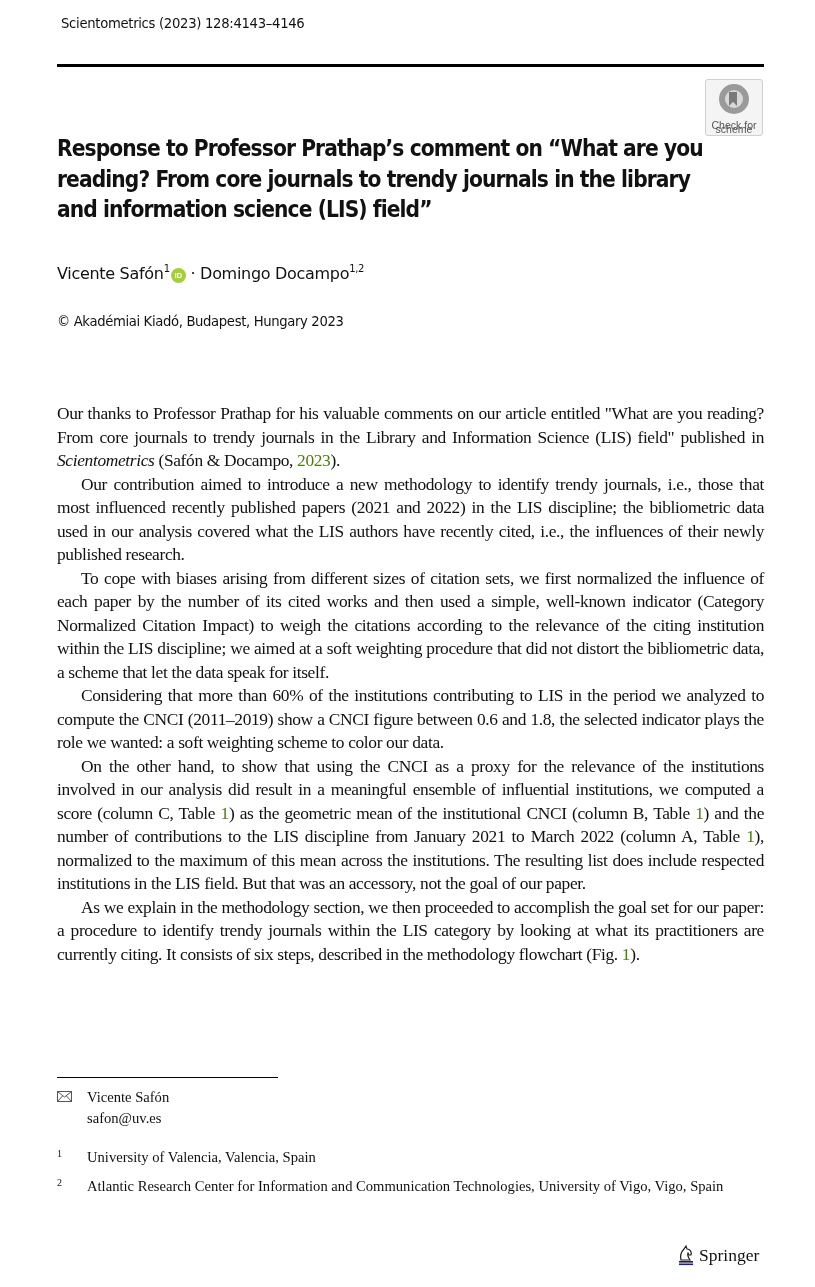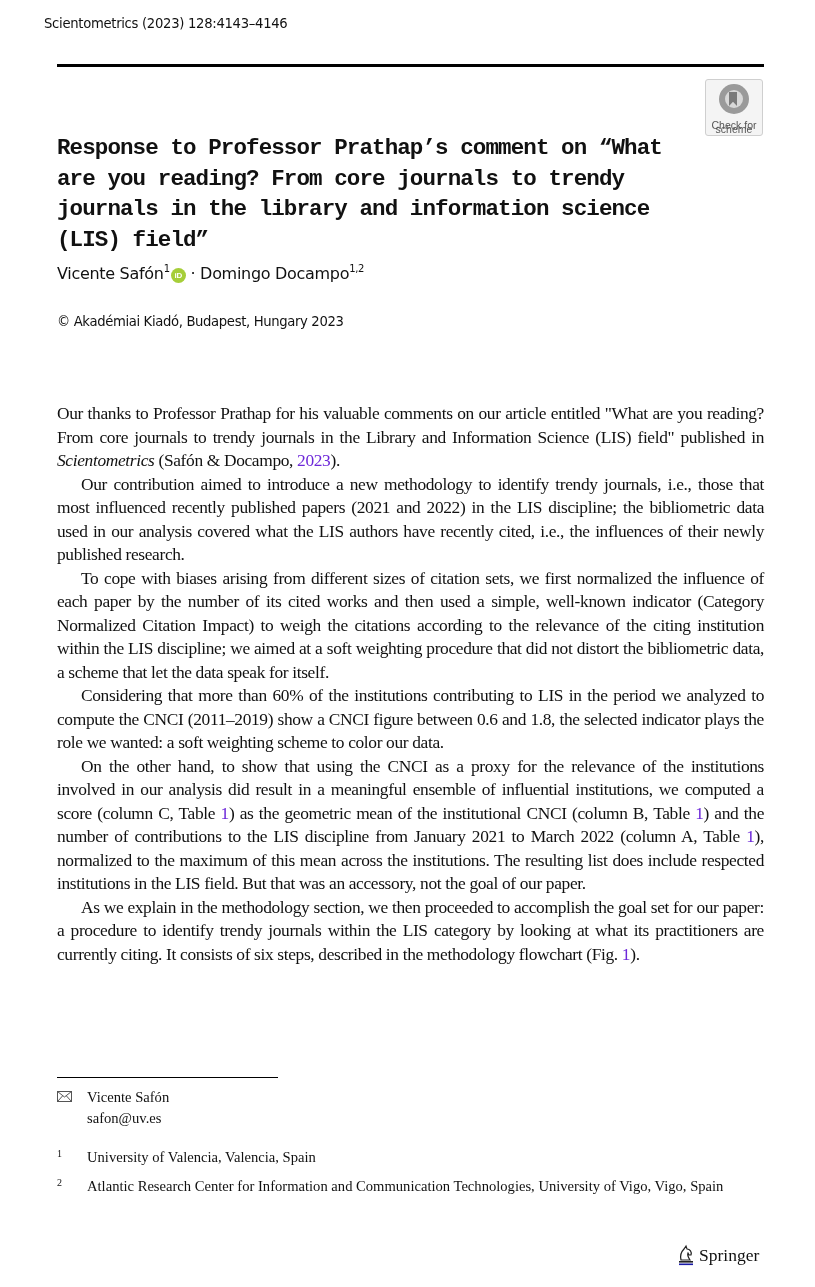--- a/index.html
+++ b/index.html
@@ -1,42 +1,42 @@
 <!DOCTYPE html>
 <html><head>
 <meta charset="utf-8">
 <style>
   html, body { margin: 0; padding: 0; background: #ffffff; }
   body { width: 815px; height: 1287px; position: relative; overflow: hidden; color: #111; }
   .sans { font-family: "DejaVu Sans", "Liberation Sans", sans-serif; }
   .serif { font-family: "Liberation Serif", "DejaVu Serif", serif; }
 
-  #running-head { position: absolute; left: 44px; top: 14px; font-size: 13.2px; line-height: 19px; letter-spacing: -0.3px; }
+  #running-head { position: absolute; left: 61px; top: 14px; font-size: 13.2px; line-height: 19px; letter-spacing: -0.3px; }
   #top-rule { position: absolute; left: 57px; top: 64px; width: 707px; height: 3px; background: #000; }
 
   #crossmark { position: absolute; left: 705px; top: 79px; width: 58px; height: 57px; border: 1px solid #cfcfcf; border-radius: 3px; background: #f4f4f4; box-sizing: border-box; text-align: center; }
   #crossmark .circle { position: absolute; left: 13px; top: 4px; width: 30px; height: 30px; border-radius: 50%; background: #9a9a9a; }
   #crossmark .circle::before { content: ""; position: absolute; left: 6px; top: 6px; width: 18px; height: 18px; border-radius: 50%; background: #d8d8d8; }
   #crossmark .circle::after { content: ""; position: absolute; left: 10px; top: 8px; width: 8px; height: 14px; background: #7a7a7a; clip-path: polygon(0 0,100% 0,100% 100%,50% 70%,0 100%); }
   #crossmark .lbl { position: absolute; left: 0; right: 0; font-family: "Liberation Sans", sans-serif; font-size: 10.5px; line-height: 10px; color: #555; }
   #crossmark .l1 { top: 40px; }
   #crossmark .l2 { top: 44px; }
 
-  #title { position: absolute; left: 57px; top: 133px; width: 650px; font-size: 22.5px; line-height: 30.5px; font-weight: bold; letter-spacing: -0.9px; font-stretch: condensed; font-family: Liberation Mono, monospace; }
+  #title { position: absolute; left: 57px; top: 133px; width: 650px; font-size: 22.5px; line-height: 30.5px; font-weight: bold; letter-spacing: -0.9px; font-stretch: condensed; }
 
   #authors { position: absolute; left: 57px; top: 258px; font-size: 16px; line-height: 22px; letter-spacing: -0.3px; }
   #authors sup { font-size: 10px; vertical-align: 7px; }
   .orcid { display: inline-block; width: 15px; height: 15px; border-radius: 50%; background: #a6ce39; color: #fff; font-size: 8px; font-weight: bold; line-height: 15px; text-align: center; vertical-align: 1px; margin: 0 0 0 1px; font-family: "Liberation Sans", sans-serif; }
 
   #dates { position: absolute; left: 57px; top: 312px; font-size: 13.2px; line-height: 20px; letter-spacing: -0.35px; }
 
   #body { position: absolute; left: 57px; top: 402px; width: 707px; font-size: 17.4px; line-height: 23.5px; text-align: justify; letter-spacing: -0.35px; }
   #body p { margin: 0; }
   #body p.ind { text-indent: 24px; }
-  .lnk { color: #6d28d9; }
+  .lnk { color: #4d7c0f; }
 
   #foot-rule { position: absolute; left: 57px; top: 1077px; width: 221px; height: 1px; background: #000; }
   #corresp { position: absolute; left: 57px; top: 1087px; font-size: 14.6px; line-height: 21px; }
   #corresp .env { position: absolute; left: 0; top: 4px; width: 15px; height: 11px; }
   #corresp .txt { position: absolute; left: 30px; top: 0; white-space: nowrap; }
 
   .aff { position: absolute; left: 57px; font-size: 14.6px; line-height: 21px; width: 680px; }
   .aff .num { position: absolute; left: 0; top: -4px; font-size: 10px; }
   .aff .txt { position: absolute; left: 30px; top: 0; }
   #aff1 { top: 1147px; }

